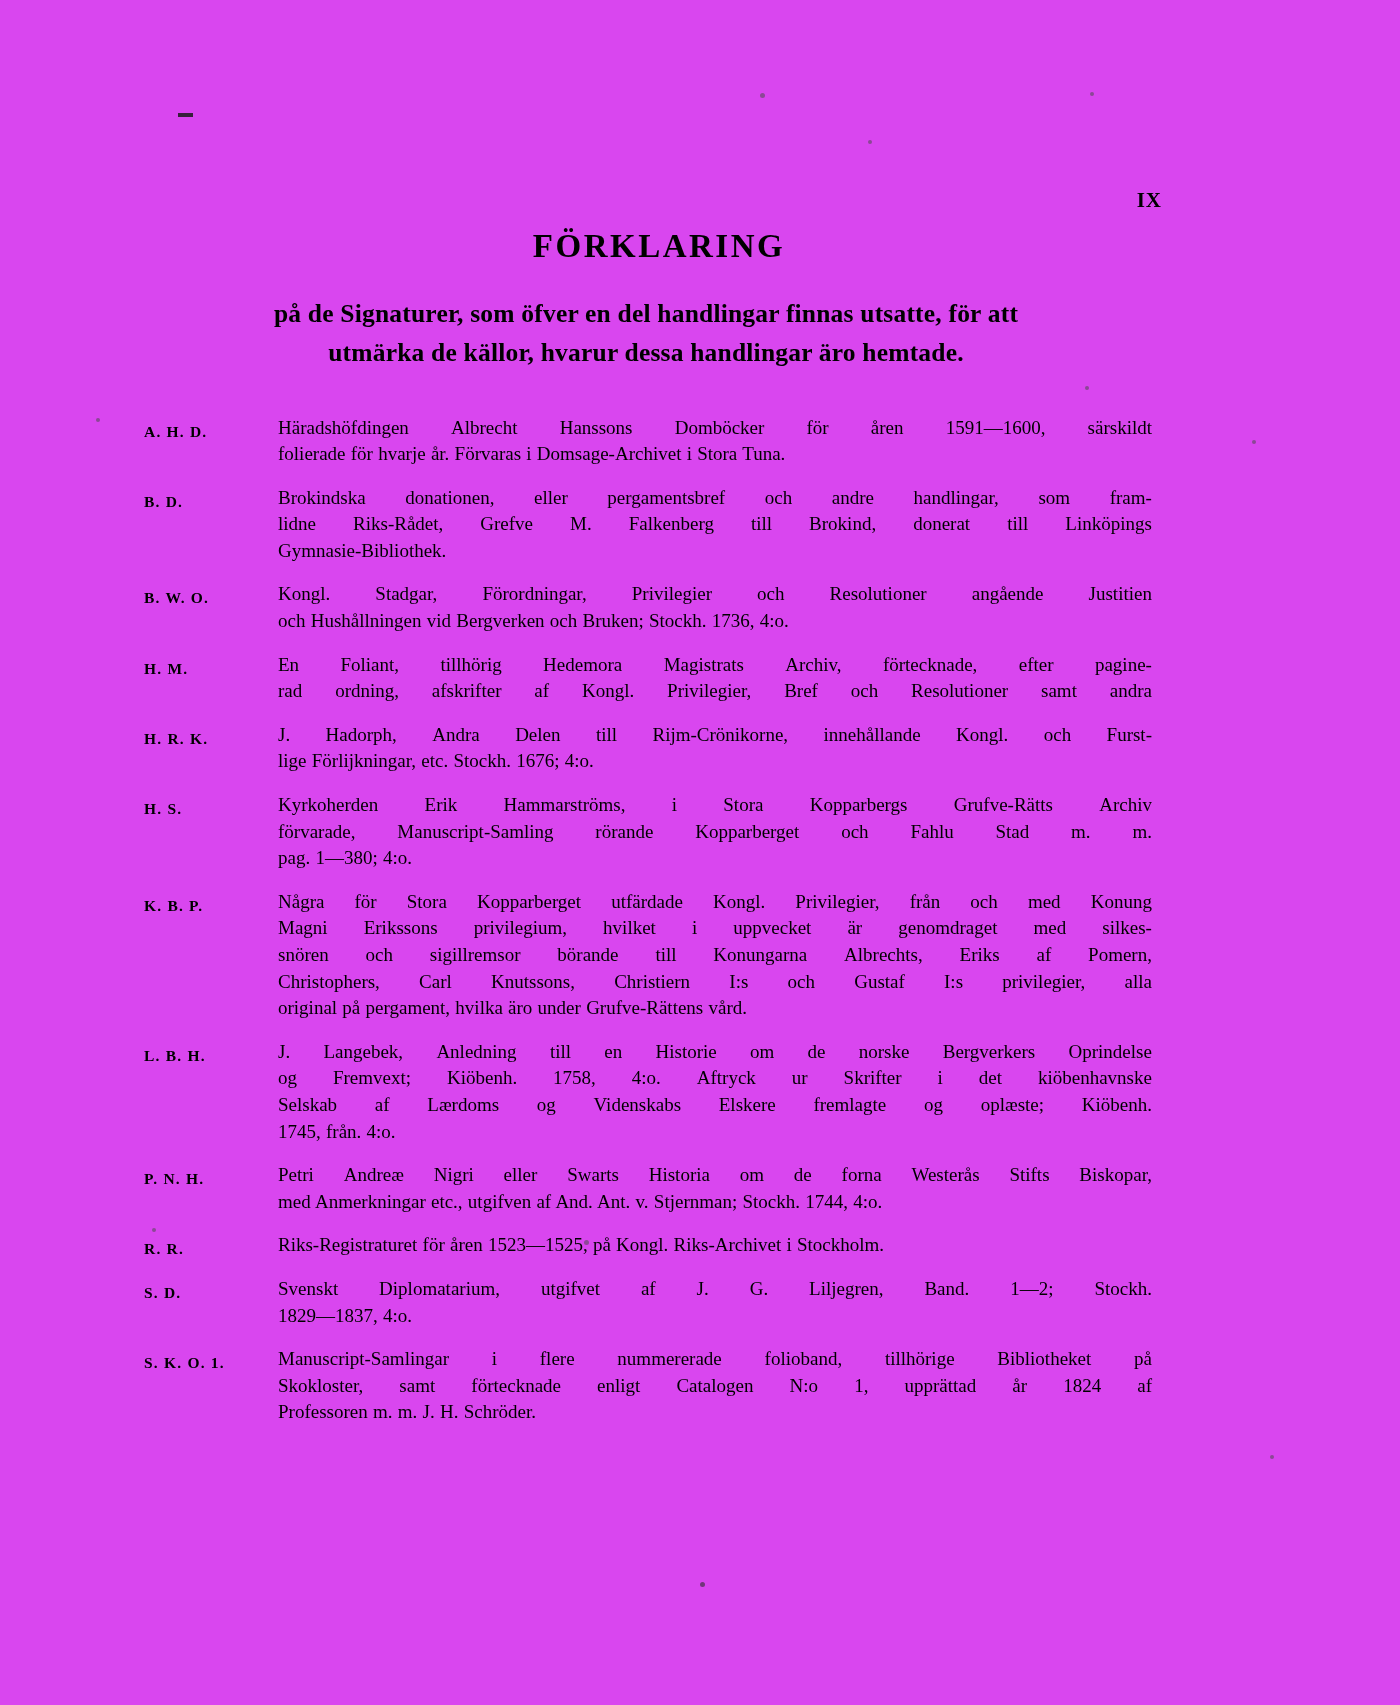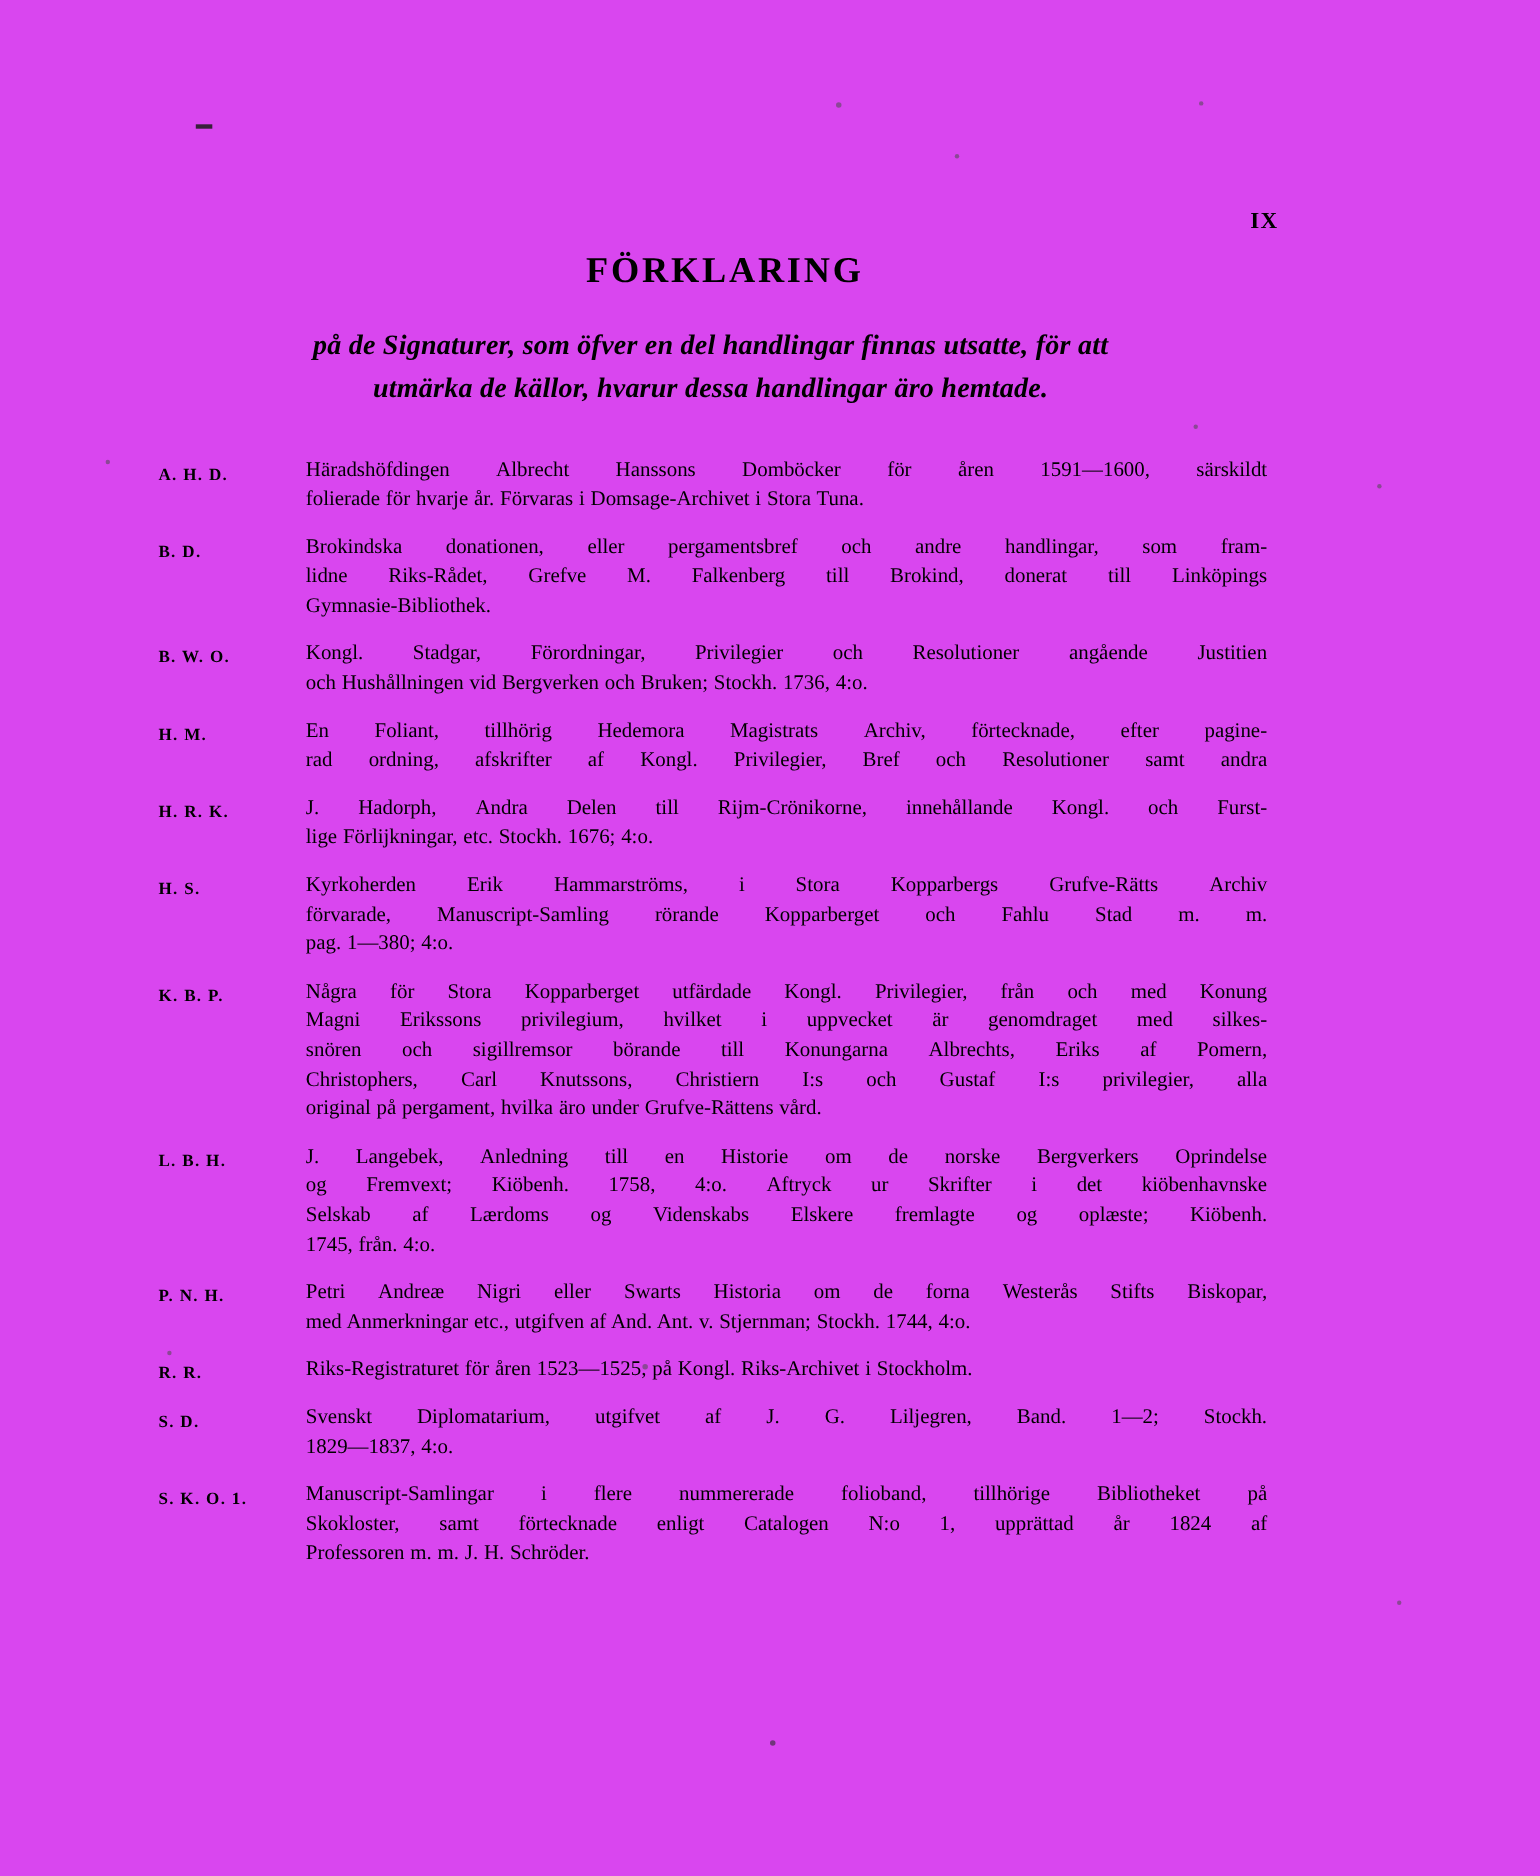--- a/index.html
+++ b/index.html
@@ -60,21 +60,20 @@
     text-align: center;
     font-size: 33px;
     font-weight: bold;
     letter-spacing: 2.5px;
     padding-left: 26px;
   }
 
   .subtitle {
     margin: 30px 0 0 0;
     text-align: center;
-    font-style: italic;
     font-weight: bold;
     font-size: 25.5px;
     line-height: 1.52;
     letter-spacing: 0.2px;
     padding: 0 14px;
   }
   .subtitle .ln { display: block; }
 
   .entries {
     margin-top: 42px;

